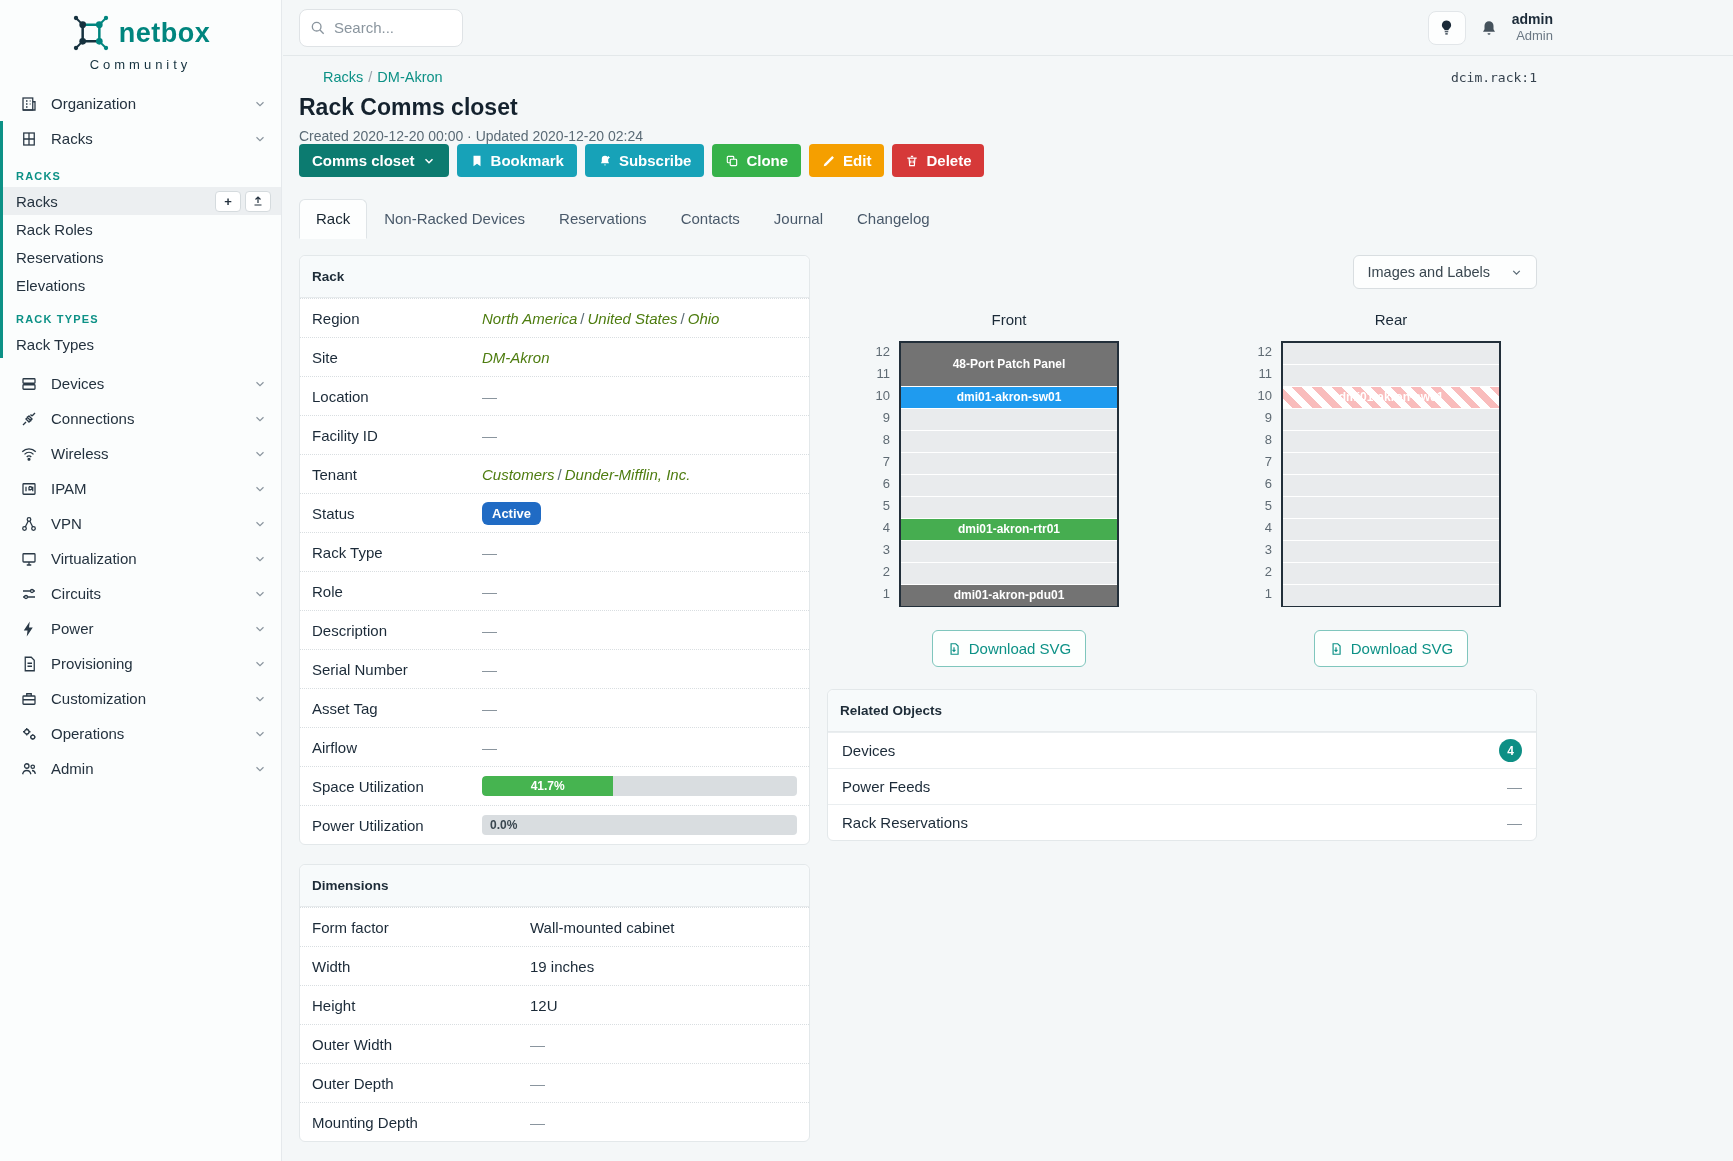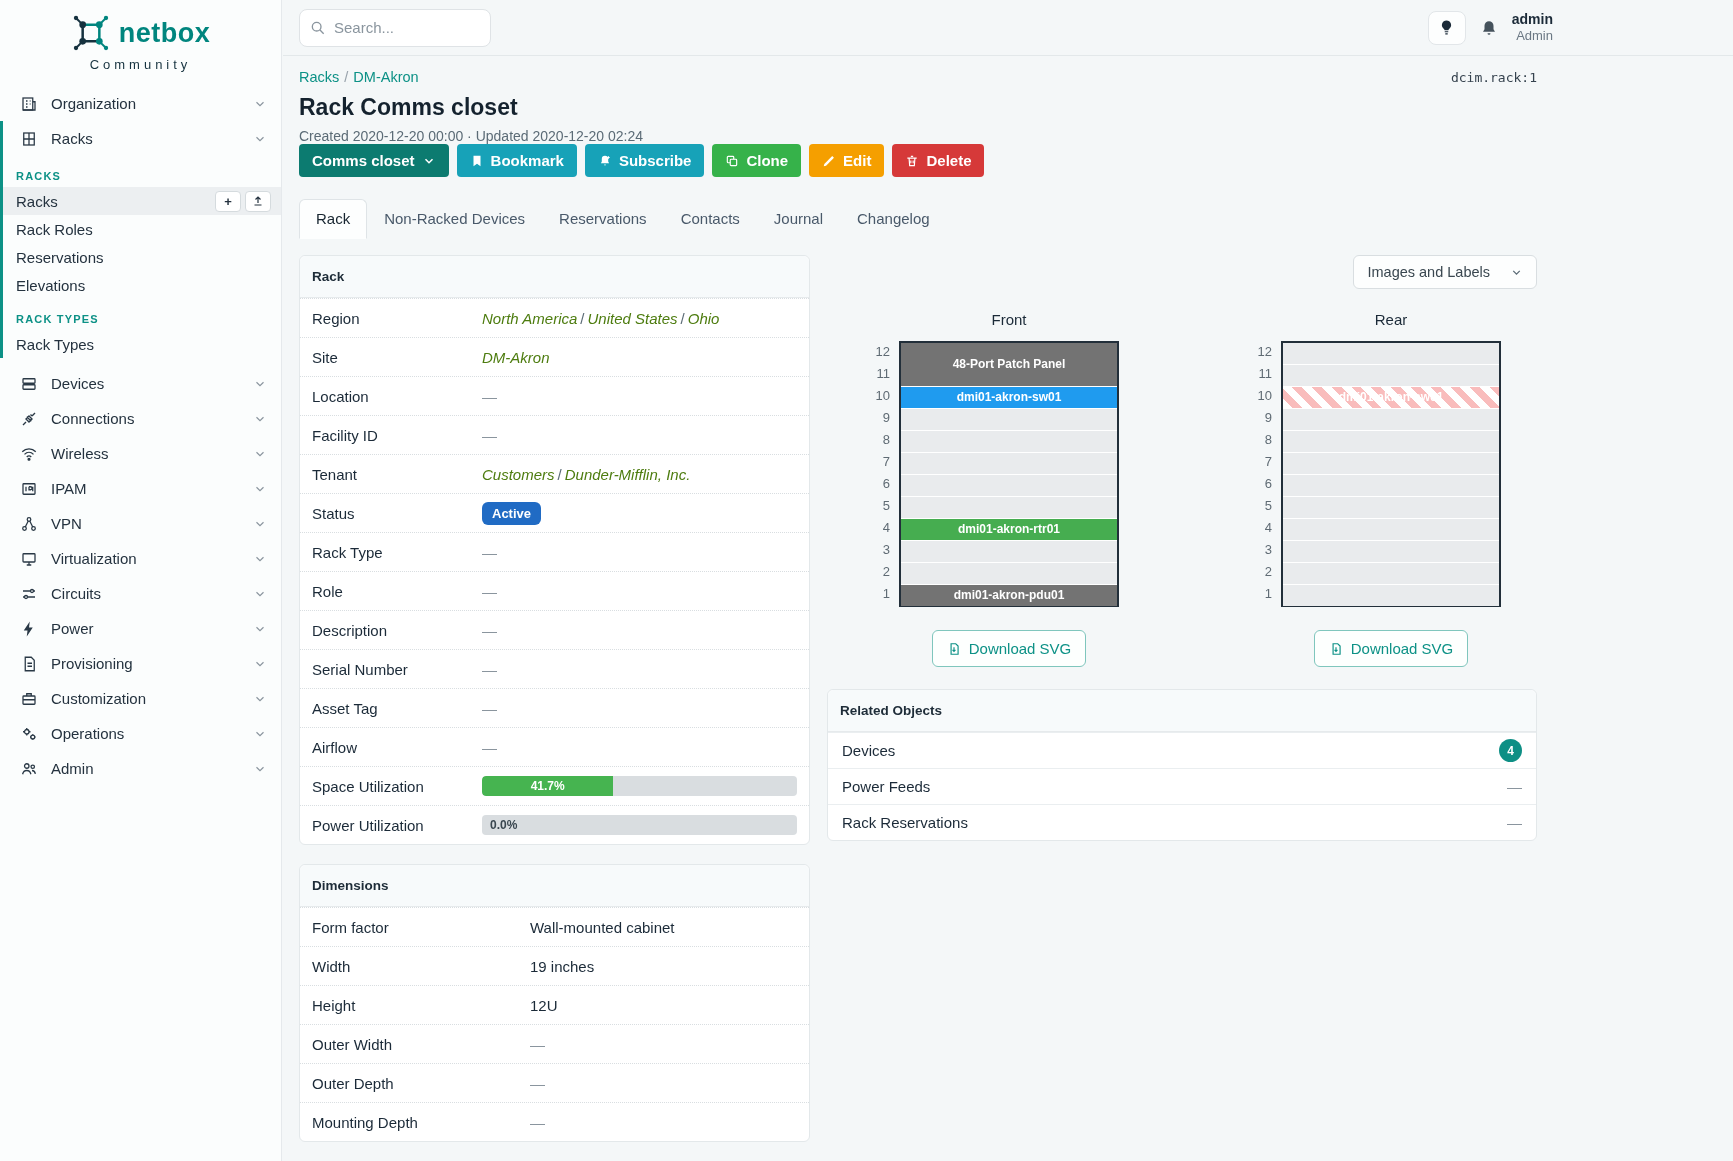--- a/index.html
+++ b/index.html
@@ -52,21 +52,21 @@
   .mini-btn svg { width:12px; height:12px; }
 
   
   .topbar {
     position:absolute; left:283px; top:0; right:0; height:56px;
     border-bottom:1px solid #e3e8ea;
     display:flex; align-items:center; justify-content:space-between;
     padding:0 180px 0 16px;
   }
   .search-box {
-    width:192px; height:38px; background:#fff; border:1px solid #dfe3e6; border-radius:8px;
+    width:164px; height:38px; background:#fff; border:1px solid #dfe3e6; border-radius:8px;
     display:flex; align-items:center; padding:0 10px; gap:8px;
   }
   .search-box svg { width:16px; height:16px; color:#8a959e; flex:none; }
   .search-box input {
     border:none; outline:none; width:100%; font-size:15px;
     font-family:"Liberation Sans", sans-serif; color:#1b2a38; background:transparent;
   }
   .search-box input::placeholder { color:#8a959e; }
   .top-right { display:flex; align-items:center; gap:14px; }
   .icon-btn {
@@ -76,21 +76,21 @@
   .icon-btn svg { width:17px; height:17px; }
   .bell-plain { width:18px; height:18px; color:#45525c; display:inline-flex; cursor:pointer; }
   .user-block { text-align:right; line-height:1.25; }
   .user-name { font-size:14px; font-weight:bold; color:#1b2a38; }
   .user-role { font-size:13px; color:#6b7884; }
 
   
   .content { position:absolute; left:283px; top:57px; width:1270px; padding:9px 16px 0; }
 
   .crumb-row { display:flex; justify-content:space-between; align-items:center; height:22px; }
-  .breadcrumb { font-size:14.5px; }
+  .breadcrumb { font-size:14.5px;margin-left:24px; }
   .breadcrumb a { color:#0c9186; }
   .crumb-sep { color:#97a1aa; padding:0 5px; }
   .object-ref { font-family:"DejaVu Sans Mono", monospace; font-size:13px; color:#35424e; }
 
   .title-row { display:flex; justify-content:space-between; align-items:flex-start; margin-top:6px;flex-direction:column; }
   .page-title { font-size:23px; font-weight:bold; color:#14222e; }
   .page-meta { font-size:14px; color:#5b6b76; margin-top:7px; }
 
   .actions { display:flex; gap:8px; }
   .btn {

